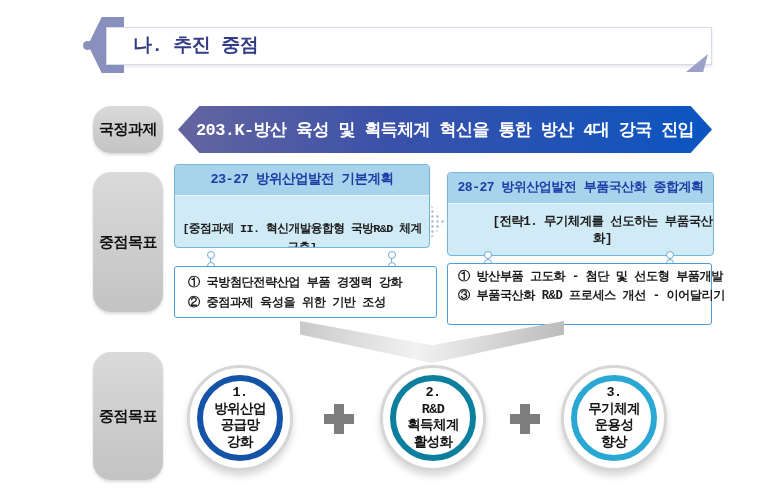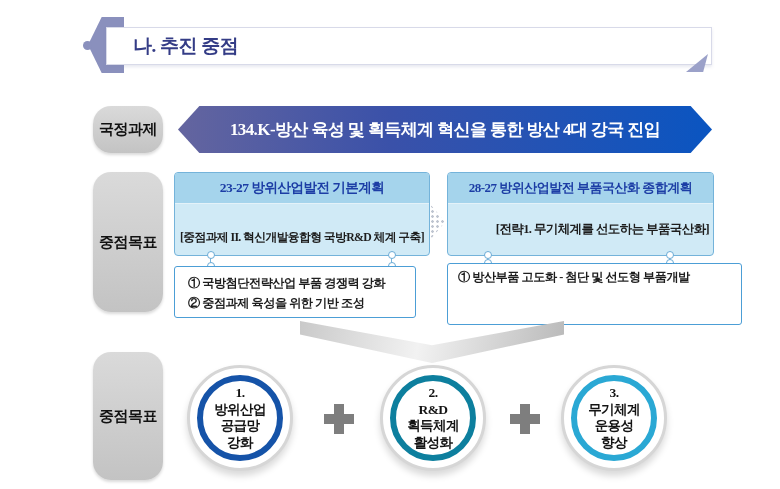--- a/index.html
+++ b/index.html
@@ -1,17 +1,17 @@
 <!DOCTYPE html>
 <html><head>
 <meta charset="utf-8">
 <style>
   html,body{margin:0;padding:0;background:#fff;}
   .page{position:relative;width:780px;height:489px;background:#ffffff;overflow:hidden;
-        font-family:Liberation Serif, serif;}
+        font-family:Liberation Mono, monospace;}
 
   
   .hdr-deco{position:absolute;left:88px;top:17px;width:36px;height:56px;background:#8a90bd;
             clip-path:polygon(0 50%,38% 0,100% 0,100% 100%,38% 100%);}
   .hdr-dot{position:absolute;left:83px;top:41px;width:9px;height:9px;border-radius:50%;background:#8a90bd;}
   .title-box{position:absolute;left:106px;top:27px;width:604px;height:36px;background:#fff;
              border:1px solid #d8dae9;box-shadow:0 2px 3px rgba(120,125,170,.18);}
   .title-text{position:absolute;left:26px;top:0;height:36px;line-height:36px;
               font-size:19px;font-weight:bold;color:#343c86;letter-spacing:-.5px;}
   .fold{position:absolute;right:3px;bottom:-8px;width:22px;height:18px;background:#9ba1c9;
@@ -31,21 +31,21 @@
   .banner{position:absolute;left:178px;top:106px;width:534px;height:47px;
           clip-path:polygon(0 50%,4% 0,96% 0,100% 50%,96% 100%,4% 100%);
           background:linear-gradient(90deg,#64659f 0%,#3a51a9 40%,#0a55c1 100%);
           display:flex;align-items:center;justify-content:center;
           color:#fff;font-size:17px;font-weight:bold;letter-spacing:-.6px;
           filter:drop-shadow(0 3px 2px rgba(0,0,0,.22));}
 
   
   .pbox{position:absolute;border:1px solid #74b3da;border-radius:4px;overflow:hidden;
         background:#d0eaf6;}
-  .pbox-left{left:174px;top:172px;width:254px;height:82px;}
+  .pbox-left{left:174px;top:164px;width:254px;height:82px;}
   .pbox-right{left:447px;top:172px;width:265px;height:82px;}
   .pbox-hd{height:30px;line-height:30px;text-align:center;background:#a5d4ec;
            border-bottom:1px solid rgba(255,255,255,.7);
            font-weight:bold;color:#1c3da5;letter-spacing:-.5px;}
   .pbox-left .pbox-hd{font-size:13.5px;}
   .pbox-right .pbox-hd{font-size:13px;}
   .pbox-bd{color:#1d1d1d;font-weight:600;text-align:center;letter-spacing:-.6px;}
   .pbox-left .pbox-bd{padding-top:24px;font-size:11.8px;line-height:19px;}
   .pbox-right .pbox-bd{display:flex;align-items:center;justify-content:center;height:51px;font-size:12.5px;margin-left:44px;}
 
@@ -54,22 +54,22 @@
   .node{position:absolute;width:6px;height:6px;border-radius:50%;background:#fff;border:1px solid #6aabd6;}
 
   
   .dot-arrow{position:absolute;left:430px;top:204px;width:15px;height:36px;
              background:radial-gradient(circle,#bfc5d0 1.2px,transparent 1.5px);
              background-size:5px 5px;clip-path:polygon(0 0,100% 50%,0 100%);}
 
   
   .ibox{position:absolute;background:#fff;border:1.4px solid #4c9ed6;border-radius:3px;
         color:#1d1d1d;font-size:12.2px;font-weight:600;letter-spacing:-.5px;}
-  .ibox-left{left:174px;top:266px;width:242px;height:52px;padding:6px 0 0 13px;box-sizing:border-box;line-height:20px;}
-  .ibox-right{left:447px;top:263px;width:295px;height:62px;padding:4px 0 8px 10px;box-sizing:border-box;line-height:19px;}
+  .ibox-left{left:174px;top:266px;width:263px;height:52px;padding:6px 0 0 13px;box-sizing:border-box;line-height:20px;}
+  .ibox-right{left:447px;top:263px;width:265px;height:62px;padding:4px 0 8px 10px;box-sizing:border-box;line-height:19px;}
   .ibox div{white-space:nowrap;}
 
   
   .chevron{position:absolute;left:300px;top:321px;width:264px;height:42px;
            clip-path:polygon(0 0,50% 58%,100% 0,100% 32%,50% 100%,0 32%);
            background:linear-gradient(100deg,#c9c9c9,#f2f2f2 45%,#b9b9b9);
            filter:drop-shadow(0 2px 2px rgba(0,0,0,.2));}
 
   
   .goal{position:absolute;top:365px;width:106px;height:106px;border-radius:50%;
@@ -92,21 +92,21 @@
 <div class="page">
 
   <div class="hdr-deco"></div>
   <div class="hdr-dot"></div>
   <div class="title-box">
     <span class="title-text">나. 추진 중점</span>
     <div class="fold"></div>
   </div>
 
   <div class="row-label label-national">국정과제</div>
-  <div class="banner">134.K-방산 육성 및 획득체계 혁신을 통한 방산 4대 강국 진입</div>
+  <div class="banner">203.K-방산 육성 및 획득체계 혁신을 통한 방산 4대 강국 진입</div>
 
   <div class="row-label label-policy">중점목표</div>
 
   <div class="pbox pbox-left">
     <div class="pbox-hd">23-27 방위산업발전 기본계획</div>
     <div class="pbox-bd">
       <div>[중점과제 II. 혁신개발융합형 국방R&amp;D 체계 구축]</div>
     </div>
   </div>
 
@@ -130,20 +130,21 @@
   <div class="node" style="left:666px;top:251px;"></div>
   <div class="node" style="left:484px;top:259px;"></div>
   <div class="node" style="left:666px;top:259px;"></div>
 
   <div class="ibox ibox-left">
     <div>① 국방첨단전략산업 부품 경쟁력 강화</div>
     <div>② 중점과제 육성을 위한 기반 조성</div>
   </div>
   <div class="ibox ibox-right">
     <div>① 방산부품 고도화 - 첨단 및 선도형 부품개발</div>
+    <div>③ 부품국산화 R&amp;D 프로세스 개선 - 이어달리기</div>
   </div>
 
   <div class="chevron"></div>
 
   <div class="row-label label-goals">중점목표</div>
 
   <div class="goal goal-1">
     <div class="goal-inner" style="border-color: rgb(21, 83, 168);">
       <div>1.</div>
       <div>방위산업</div>

